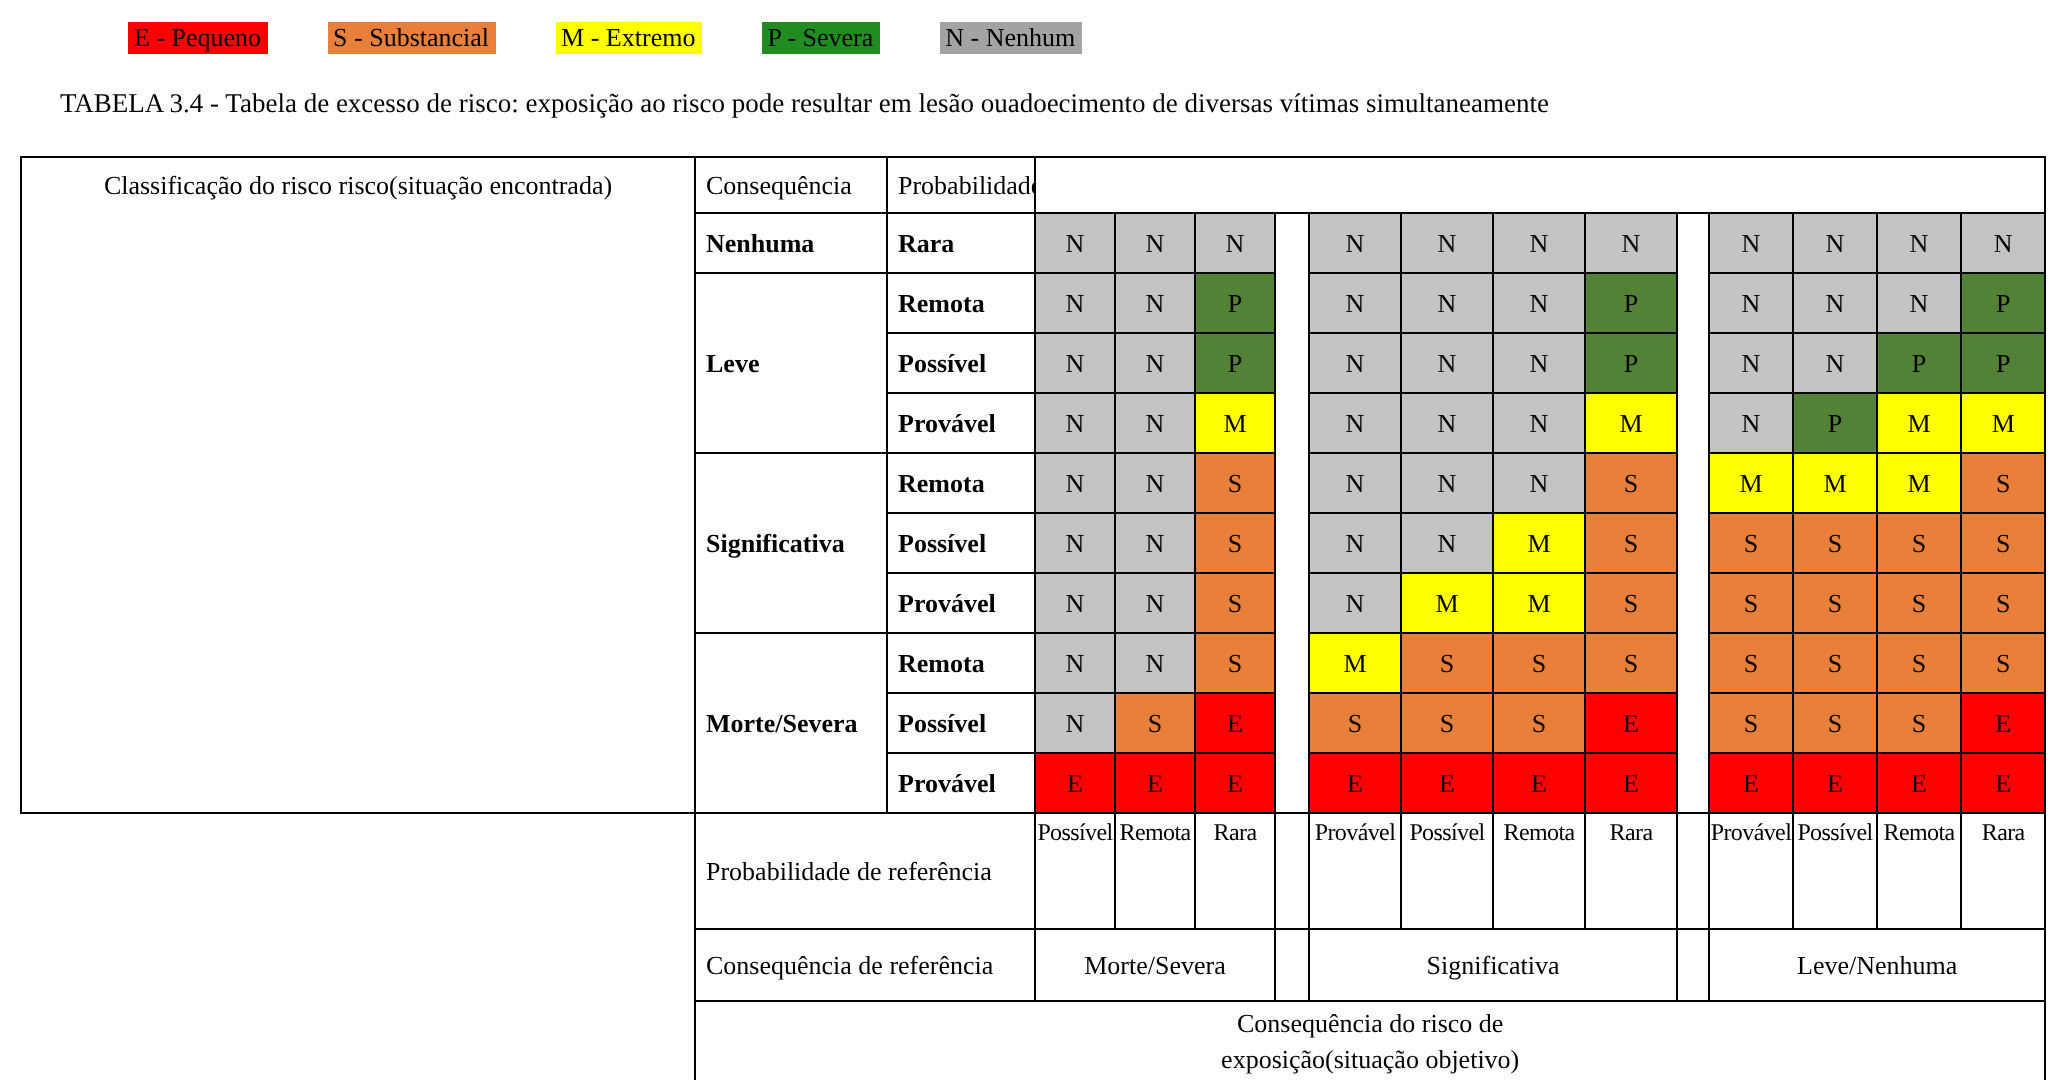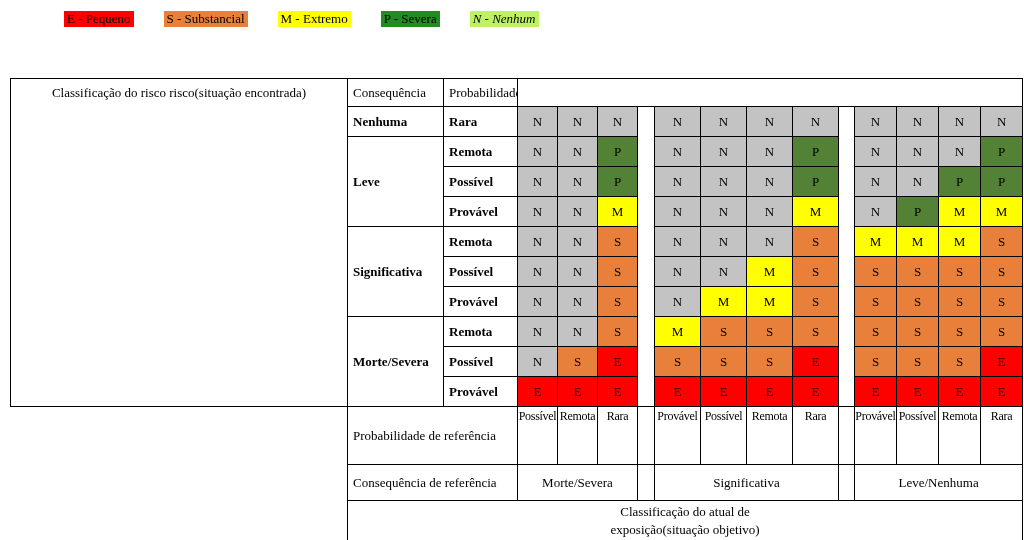--- a/index.html
+++ b/index.html
@@ -57,23 +57,24 @@
 </head>
 <body>
 
 <div class="page">
 
   <div class="legend">
       <span class="legend-item" style="background: rgb(255, 0, 0);">E - Pequeno</span>
       <span class="legend-item" style="background: rgb(232, 128, 60);">S - Substancial</span>
       <span class="legend-item" style="background: rgb(255, 255, 0);">M - Extremo</span>
       <span class="legend-item" style="background: rgb(34, 139, 34);">P - Severa</span>
-      <span class="legend-item" style="background: #bef264; font-style: italic;">N - Nenhum</span>
+      <span class="legend-item" style="background: #a3a3a3;">N - Nenhum</span>
     </div>
 
+  <div class="doc-title">TABELA 3.4 - Tabela de excesso de risco: exposição ao risco pode resultar em lesão ouadoecimento de diversas vítimas simultaneamente</div>
 
   <table class="risk-table">
     <colgroup>
       <col style="width:337px">
       <col style="width:96px">
       <col style="width:74px">
       <col style="width:40px">
         <col style="width:40px">
         <col style="width:40px">
       <col style="width:17px">
@@ -281,20 +282,20 @@
         <td class="ref-label" colspan="2">Consequência de referência</td>
       <td class="refval" colspan="3">Morte/Severa</td>
           <td class=""></td>
           <td class="refval" colspan="4">Significativa</td>
           <td class=""></td>
           <td class="refval" colspan="4">Leve/Nenhuma</td>
         </tr>
       <tr class="bottom-row">
         <td class="no-border"></td>
         <td class="bottom-cell" colspan="15">
-          <div>Classificação do atual de</div>
+          <div>Consequência do risco de</div>
           <div>exposição(situação objetivo)</div>
         </td>
       </tr>
     </tbody>
   </table>
 
 </div>
 
 </body></html>

